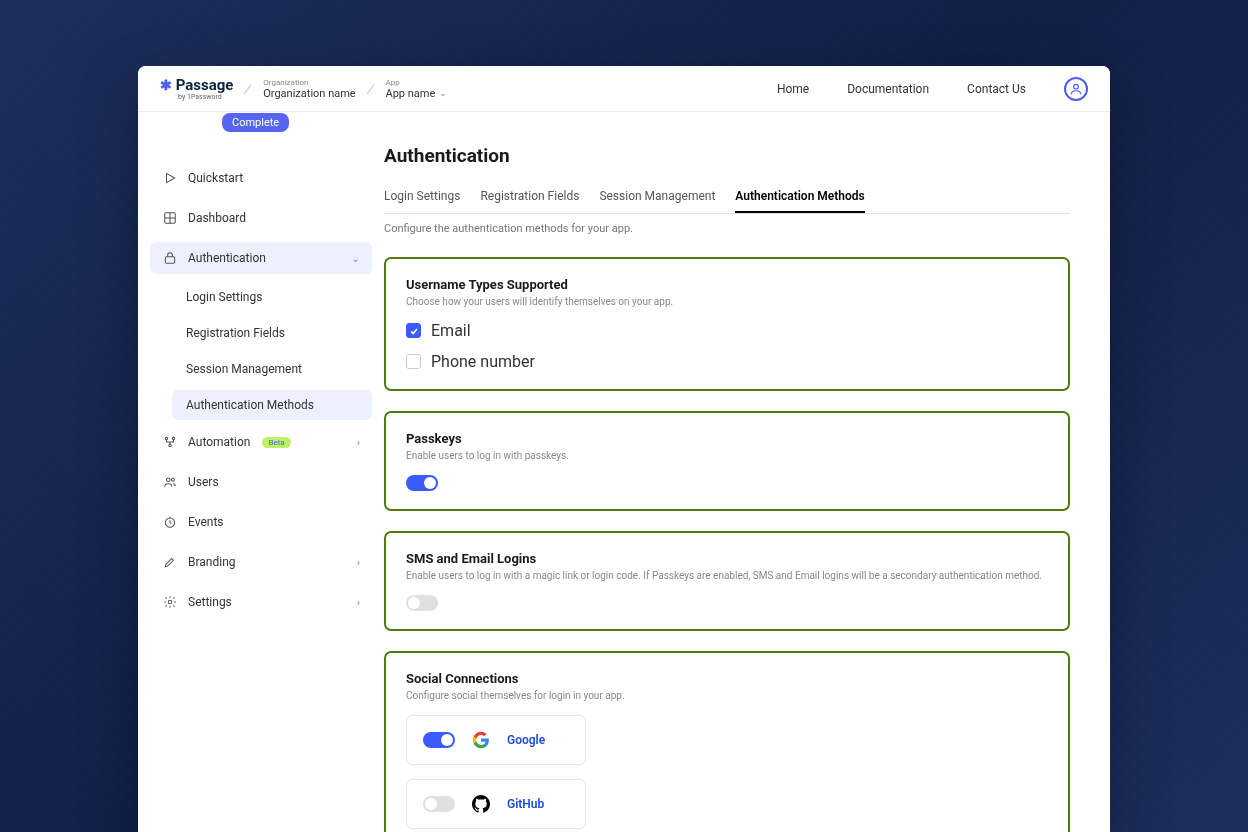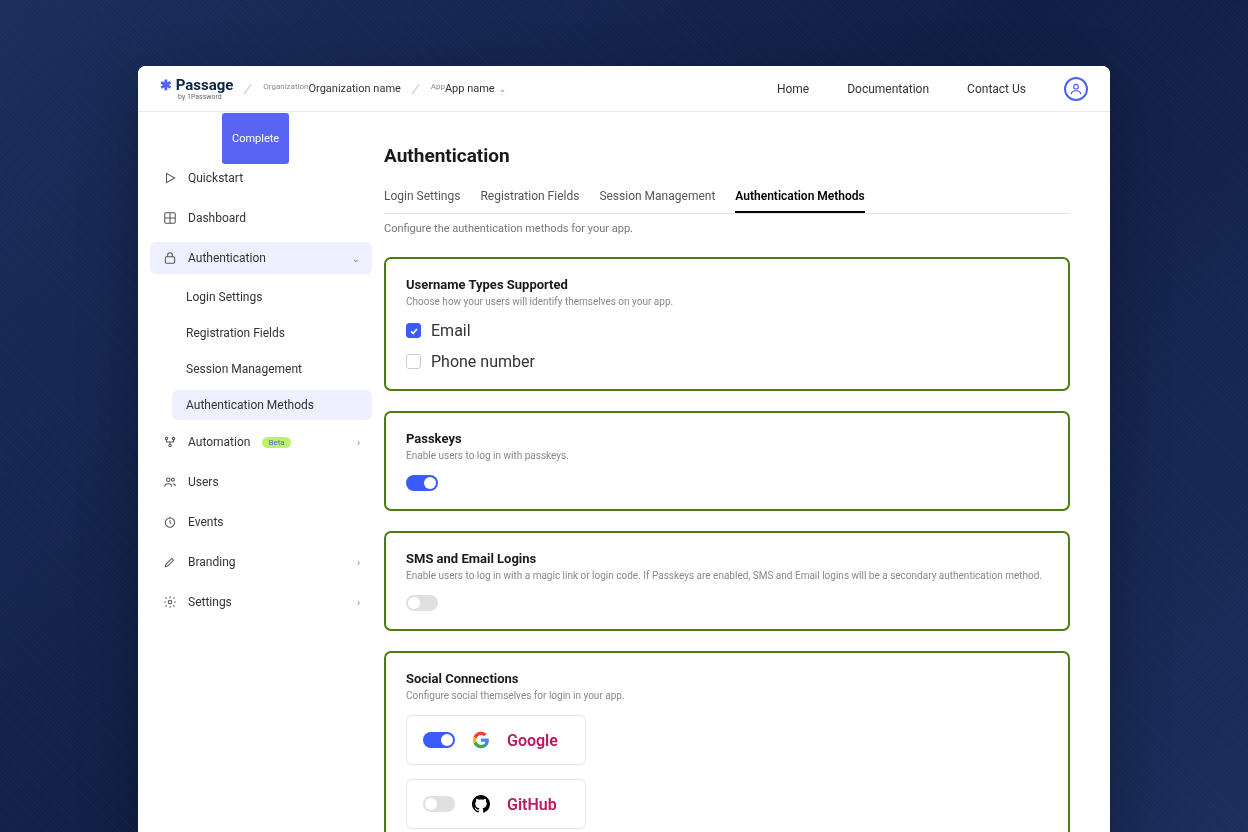--- a/index.html
+++ b/index.html
@@ -33,35 +33,35 @@
       padding: 0 22px;
       justify-content: space-between;
       background: #fff;
     }
     .header-left { display: flex; align-items: center; gap: 12px; }
     .logo { display: flex; flex-direction: column; align-items: flex-start; }
     .logo-main { display: flex; align-items: center; gap: 4px; font-weight: 700; font-size: 15px; color: #0a2540; }
     .logo-sub { font-size: 7px; color: #666; margin-left: 18px; margin-top: -1px; }
     .logo-icon { color: #4f5ff5; font-size: 14px; }
     .breadcrumb-sep { color: #ccc; font-size: 14px; transform: rotate(15deg); }
-    .breadcrumb-item { display: flex; flex-direction: row; }
+    .breadcrumb-item { display: flex; flex-direction: column; }
     .breadcrumb-label { font-size: 8px; color: #888; }
     .breadcrumb-value { font-size: 11px; color: #333; display: flex; align-items: center; gap: 4px; }
     .header-right { display: flex; align-items: center; gap: 38px; }
     .nav-link { font-size: 12px; color: #333; text-decoration: none; }
     .avatar-icon { width: 24px; height: 24px; border-radius: 50%; border: 2px solid #4f5ff5; display: flex; align-items: center; justify-content: center; color: #4f5ff5; }
     .badge-complete {
       position: absolute;
       top: 47px;
       left: 84px;
       background: #5865f2;
       color: #fff;
       font-size: 11px;
-      padding: 19px 10px;
-      border-radius: 3px;
+      padding: 3px 10px;
+      border-radius: 8px;
     }
     .body { display: flex; height: calc(100% - 46px); }
     .sidebar { width: 246px; padding: 50px 12px 12px 12px; }
     .nav-item {
       display: flex;
       align-items: center;
       gap: 10px;
       padding: 8px 12px;
       font-size: 12px;
       color: #333;
@@ -125,21 +125,21 @@
       background: #fff; top: 2px; left: 2px; transition: left 0.2s;
     }
     .toggle.on { background: #3b5bff; }
     .toggle.on::after { left: 18px; }
     .social-item {
       display: flex; align-items: center; gap: 16px;
       border: 1px solid #e5e5e5; border-radius: 6px; padding: 14px 16px;
       width: 180px; margin-bottom: 14px;
     }
     .social-icon { width: 20px; height: 20px; display: flex; align-items: center; justify-content: center; }
-    .social-name { font-size: 16px; font-weight: 600; color: #be185d; }
+    .social-name { font-size: 12px; font-weight: 600; color: #1d4ed8; }
     .chevron-down-sm { font-size: 9px; color: #888; }
   </style>
 </head>
 <body>
 
 <div class="app-window">
 
   <div class="header">
     <div class="header-left">
       <div class="logo">

